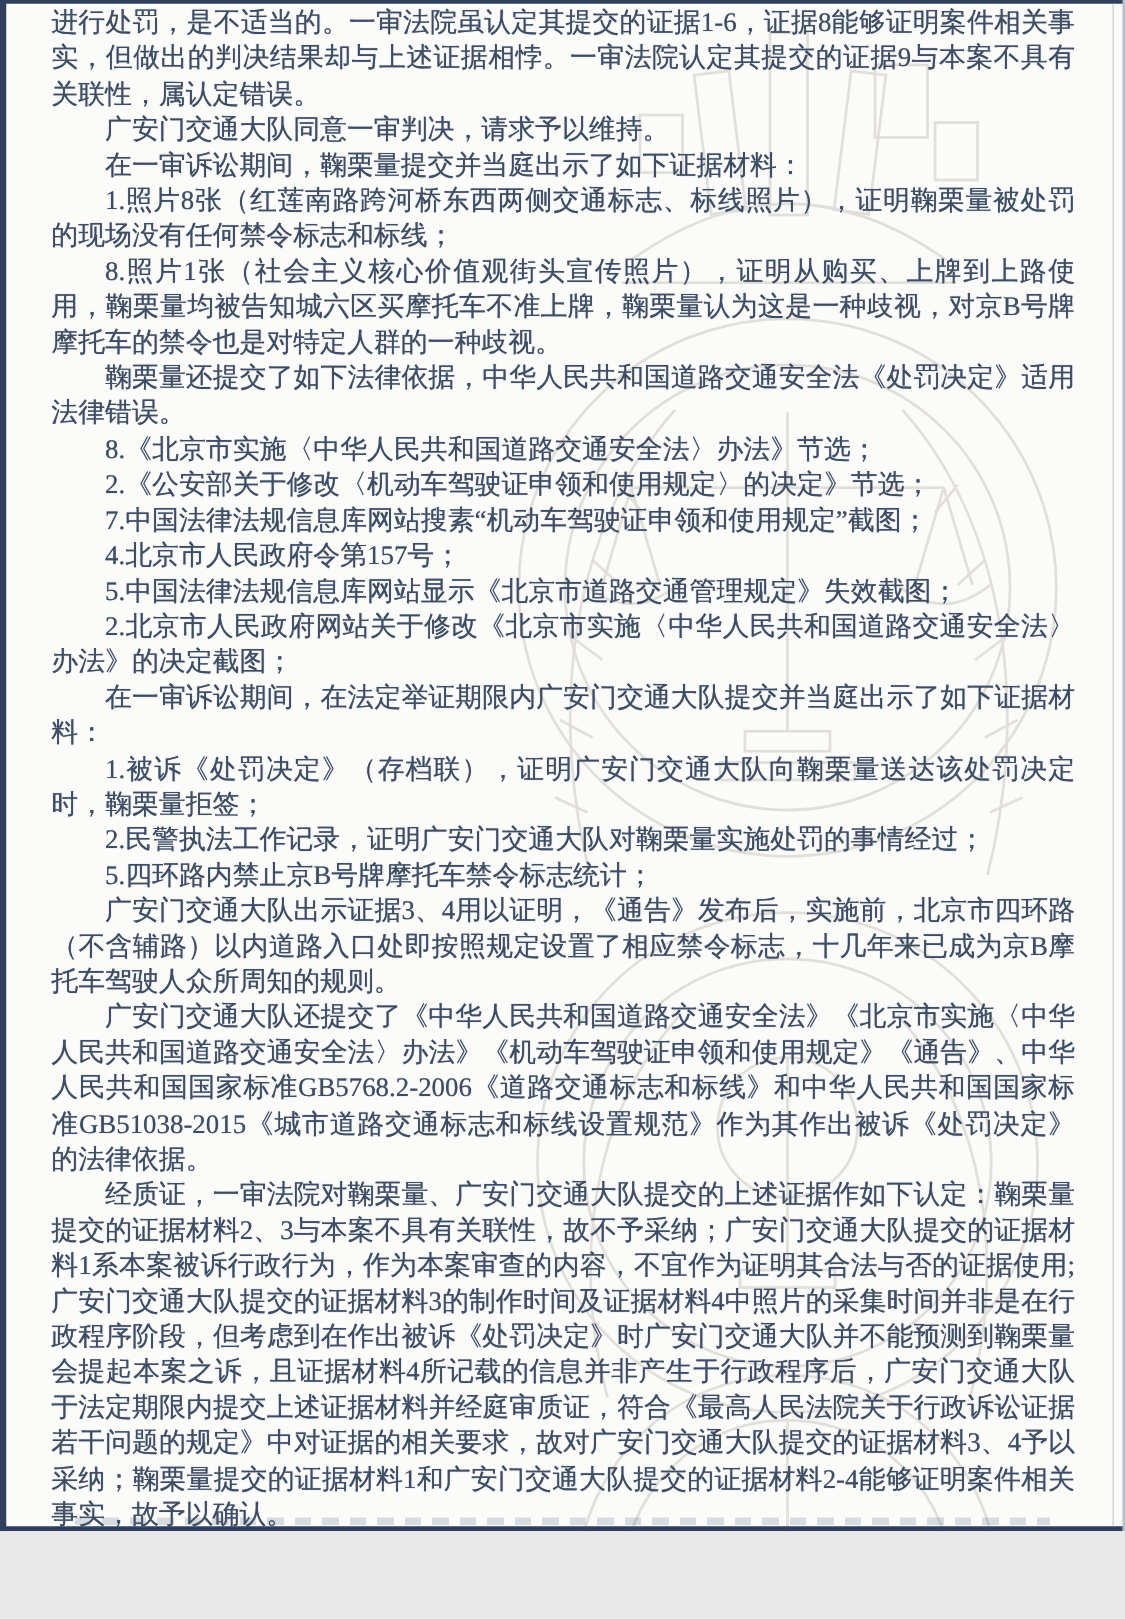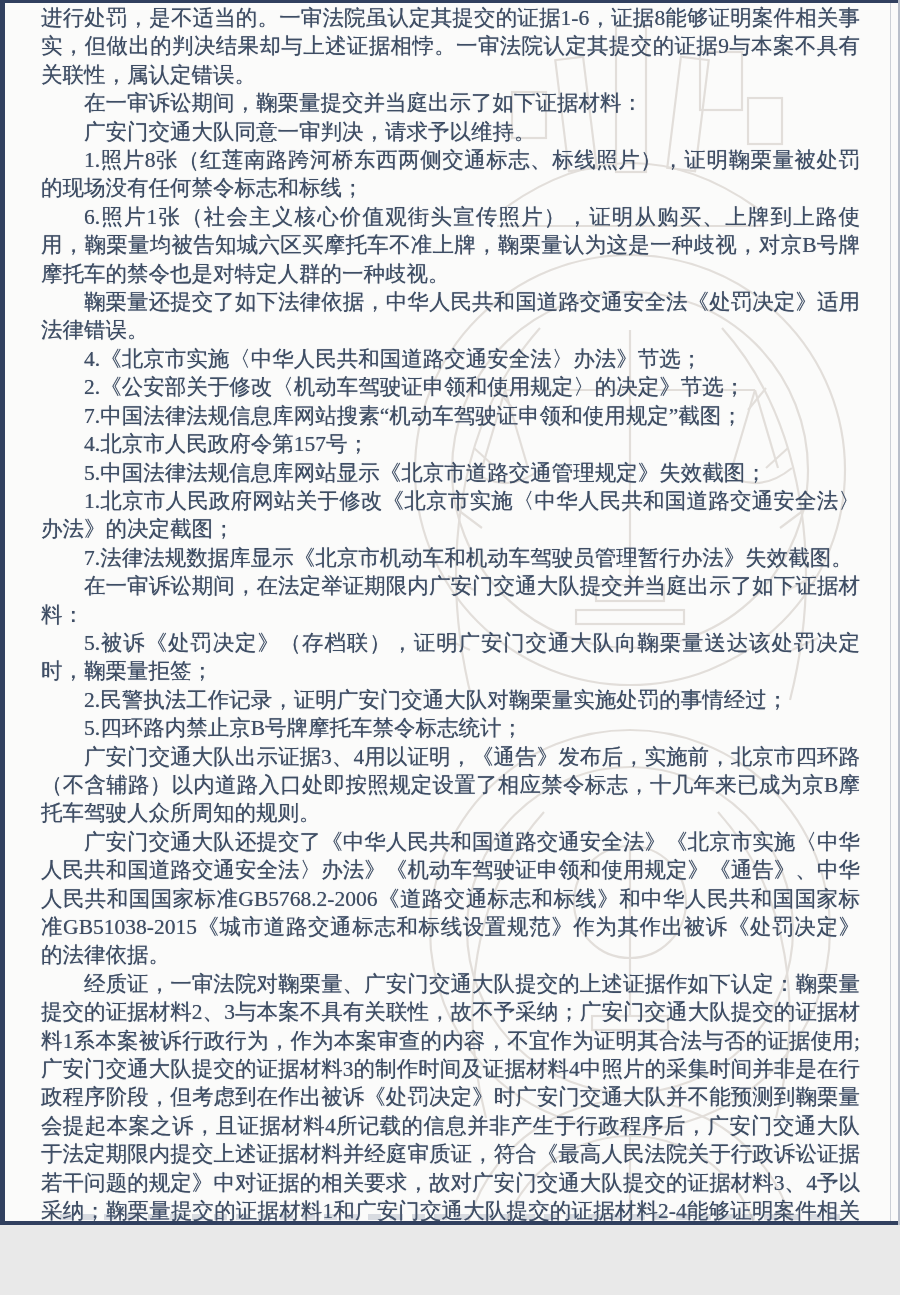--- a/index.html
+++ b/index.html
@@ -91,34 +91,33 @@
 
     <g>
       <circle cx="630" cy="1268" r="168"></circle>
       <circle cx="630" cy="1268" r="132"></circle>
       <line x1="630" y1="1136" x2="630" y2="1230"></line>
     </g>
   </svg>
 
   <div class="textcol">
     <p>进行处罚，是不适当的。一审法院虽认定其提交的证据1-6，证据8能够证明案件相关事实，但做出的判决结果却与上述证据相悖。一审法院认定其提交的证据9与本案不具有关联性，属认定错误。</p>
+    <p class="indent">广安门交通大队同意一审判决，请求予以维持。</p>
     <p class="indent">在一审诉讼期间，鞠栗量提交并当庭出示了如下证据材料：</p>
-    <p class="indent">广安门交通大队同意一审判决，请求予以维持。</p>
     <p class="indent">1.照片8张（红莲南路跨河桥东西两侧交通标志、标线照片），证明鞠栗量被处罚的现场没有任何禁令标志和标线；</p>
-    <p class="indent">6.照片1张（社会主义核心价值观街头宣传照片），证明从购买、上牌到上路使用，鞠栗量均被告知城六区买摩托车不准上牌，鞠栗量认为这是一种歧视，对京B号牌摩托车的禁令也是对特定人群的一种歧视。</p>
+    <p class="indent">8.照片1张（社会主义核心价值观街头宣传照片），证明从购买、上牌到上路使用，鞠栗量均被告知城六区买摩托车不准上牌，鞠栗量认为这是一种歧视，对京B号牌摩托车的禁令也是对特定人群的一种歧视。</p>
     <p class="indent">鞠栗量还提交了如下法律依据，中华人民共和国道路交通安全法《处罚决定》适用法律错误。</p>
-    <p class="indent">4.《北京市实施〈中华人民共和国道路交通安全法〉办法》节选；</p>
+    <p class="indent">8.《北京市实施〈中华人民共和国道路交通安全法〉办法》节选；</p>
     <p class="indent">2.《公安部关于修改〈机动车驾驶证申领和使用规定〉的决定》节选；</p>
     <p class="indent">7.中国法律法规信息库网站搜素“机动车驾驶证申领和使用规定”截图；</p>
     <p class="indent">4.北京市人民政府令第157号；</p>
     <p class="indent">5.中国法律法规信息库网站显示《北京市道路交通管理规定》失效截图；</p>
-    <p class="indent">1.北京市人民政府网站关于修改《北京市实施〈中华人民共和国道路交通安全法〉办法》的决定截图；</p>
-    <p class="indent">7.法律法规数据库显示《北京市机动车和机动车驾驶员管理暂行办法》失效截图。</p>
+    <p class="indent">2.北京市人民政府网站关于修改《北京市实施〈中华人民共和国道路交通安全法〉办法》的决定截图；</p>
     <p class="indent">在一审诉讼期间，在法定举证期限内广安门交通大队提交并当庭出示了如下证据材料：</p>
-    <p class="indent">5.被诉《处罚决定》（存档联），证明广安门交通大队向鞠栗量送达该处罚决定时，鞠栗量拒签；</p>
+    <p class="indent">1.被诉《处罚决定》（存档联），证明广安门交通大队向鞠栗量送达该处罚决定时，鞠栗量拒签；</p>
     <p class="indent">2.民警执法工作记录，证明广安门交通大队对鞠栗量实施处罚的事情经过；</p>
     <p class="indent">5.四环路内禁止京B号牌摩托车禁令标志统计；</p>
     <p class="indent">广安门交通大队出示证据3、4用以证明，《通告》发布后，实施前，北京市四环路（不含辅路）以内道路入口处即按照规定设置了相应禁令标志，十几年来已成为京B摩托车驾驶人众所周知的规则。</p>
     <p class="indent">广安门交通大队还提交了《中华人民共和国道路交通安全法》《北京市实施〈中华人民共和国道路交通安全法〉办法》《机动车驾驶证申领和使用规定》《通告》、中华人民共和国国家标准GB5768.2-2006《道路交通标志和标线》和中华人民共和国国家标准GB51038-2015《城市道路交通标志和标线设置规范》作为其作出被诉《处罚决定》的法律依据。</p>
     <p class="indent">经质证，一审法院对鞠栗量、广安门交通大队提交的上述证据作如下认定：鞠栗量提交的证据材料2、3与本案不具有关联性，故不予采纳；广安门交通大队提交的证据材料1系本案被诉行政行为，作为本案审查的内容，不宜作为证明其合法与否的证据使用;广安门交通大队提交的证据材料3的制作时间及证据材料4中照片的采集时间并非是在行政程序阶段，但考虑到在作出被诉《处罚决定》时广安门交通大队并不能预测到鞠栗量会提起本案之诉，且证据材料4所记载的信息并非产生于行政程序后，广安门交通大队于法定期限内提交上述证据材料并经庭审质证，符合《最高人民法院关于行政诉讼证据若干问题的规定》中对证据的相关要求，故对广安门交通大队提交的证据材料3、4予以采纳；鞠栗量提交的证据材料1和广安门交通大队提交的证据材料2-4能够证明案件相关事实，故予以确认。</p>
 
   </div>
 
   <div class="cutline"></div>
 

